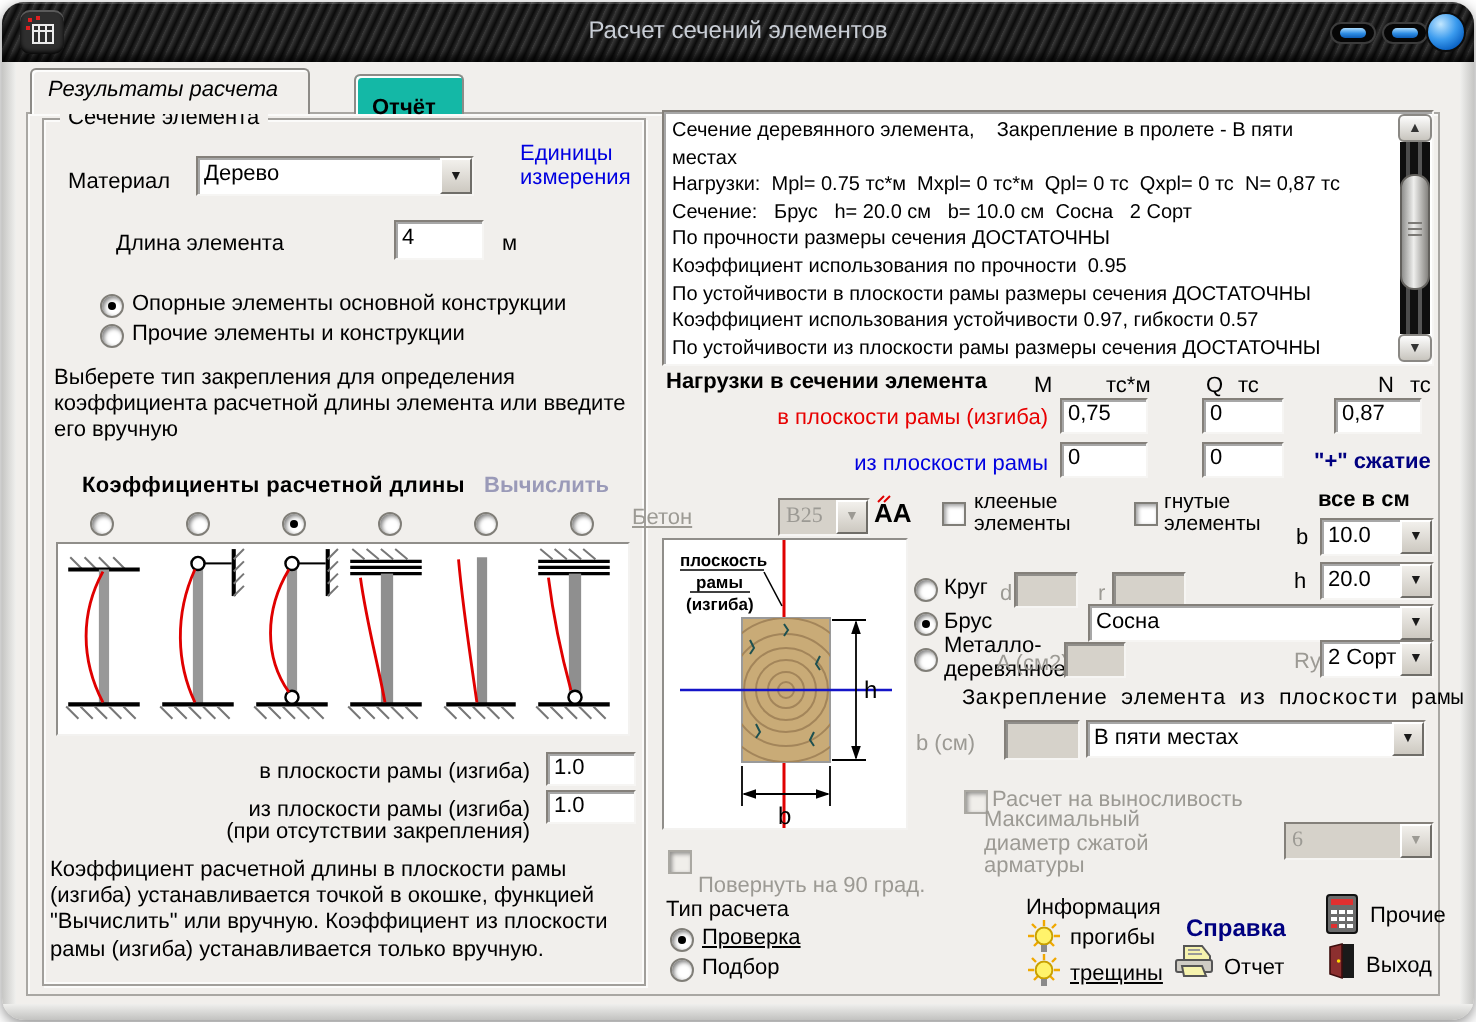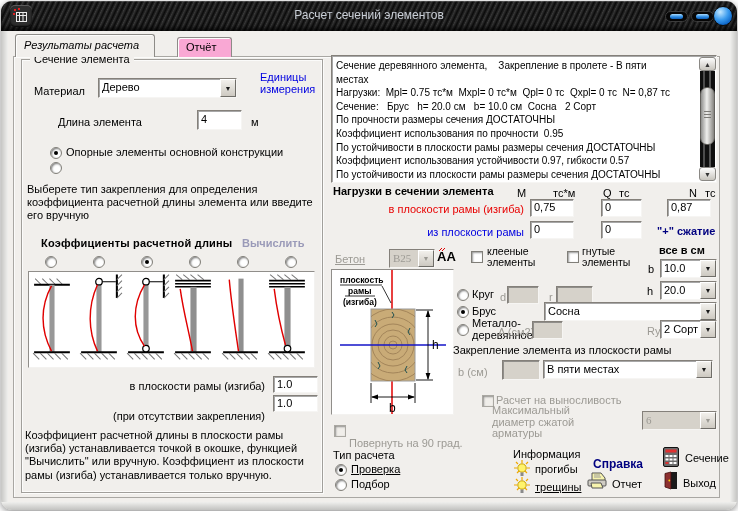--- a/index.html
+++ b/index.html
@@ -30,21 +30,21 @@
     box-shadow:inset 0 1px 0 #5a5a5a, inset 0 -1px 2px #000;display:flex;align-items:center;justify-content:center;}
   .pill{top:10px;width:23px;height:11px;border-radius:6px;background:#060606;border:1px solid #3c3c3c;
     display:flex;align-items:center;justify-content:center;cursor:pointer;}
   .pill i{display:block;width:13px;height:5px;border-radius:3px;background:linear-gradient(#aadcff,#2f8de4 55%,#0b5bb5);}
   .ball{top:5px;width:20px;height:20px;border-radius:50%;border:1px solid #0c0c0c;cursor:pointer;
     background:radial-gradient(circle at 35% 28%,#c2e7ff,#3b9bee 45%,#0a62c4 78%,#063f86);}
 
   
   .tab{height:23px;background:#f1efec;border:1px solid #8d8b87;border-bottom:none;border-radius:3px 3px 0 0;
     box-shadow:inset 1px 1px 0 #fdfdfc;padding:4px 8px 0 8px;font-size:11px;cursor:pointer;}
-  .tab.inactive{height:20px;background:#f9a8d4;padding-top:3px;}
+  .tab.inactive{height:20px;background:#14b8a6;padding-top:10px;font-weight:bold;}
   .page{border:1px solid #a9a7a3;box-shadow:inset 1px 1px 0 #fbfbfa;}
 
   
   .sunken{background:#fff;border:1px solid;border-color:#84807a #f6f5f3 #f6f5f3 #84807a;
     box-shadow:inset 1px 1px 0 rgba(60,60,60,.45);}
   .input{padding:2px 3px;font-size:11px;}
   .dis-field{background:#d6d2ca;color:#9c9a94;}
   .combo{display:flex;align-items:stretch;cursor:default;}
   .combo .val{flex:1;padding:2px 0 0 3px;font-size:11px;overflow:hidden;white-space:nowrap;}
   .combo .btn{width:16px;background:linear-gradient(#f2f0ec,#cdc9c1);border:1px solid;border-color:#fff #6f6d68 #6f6d68 #fff;
@@ -126,20 +126,21 @@
   <span class="abs t blue wrap" style="left:259px;top:70px;width:64px;line-height:12px;">Единицы измерения</span>
 
   <span class="abs t" style="left:57px;top:115px;">Длина элемента</span>
   <div class="abs sunken input" style="left:196px;top:109px;width:45px;height:20px;">
     <span>4</span></div>
   <span class="abs t" style="left:250px;top:115px;">м</span>
 
   <span class="abs radio on" style="left:49px;top:146px;"></span>
   <span class="abs t" style="left:65px;top:145px;">Опорные элементы основной конструкции</span>
   <span class="abs radio" style="left:49px;top:161px;"></span>
+  <span class="abs t" style="left:65px;top:160px;">Прочие элементы и конструкции</span>
 
   <div class="abs t wrap" style="left:26px;top:182px;width:294px;line-height:13px;">Выберете тип закрепления для определения коэффициента расчетной длины элемента или введите его вручную</div>
 
   <span class="abs t b" style="left:26px;top:236px;letter-spacing:.2px;margin-left:14px;">Коэффициенты расчетной длины</span>
   <span class="abs t grayblue" style="left:241px;top:236px;">Вычислить</span>
 
   <span class="abs radio" style="left:44px;top:255px;"></span>
   <span class="abs radio" style="left:92px;top:255px;"></span>
   <span class="abs radio on" style="left:140px;top:255px;"></span>
   <span class="abs radio" style="left:188px;top:255px;"></span>
@@ -201,20 +202,21 @@
       <line x1="5" y1="78" x2="40" y2="78" stroke="#000" stroke-width="2"></line>
       <path d="M4,79 l6,6 M11,79 l6,6 M18,79 l6,6 M25,79 l6,6 M32,79 l6,6" stroke="#777" fill="none"></path>
       <circle cx="23" cy="74.5" r="3.2" fill="#fff" stroke="#000" stroke-width="1.2"></circle>
       <path d="M10,16 C13,40 18,60 21,71" stroke="#e00000" stroke-width="1.4" fill="none"></path>
     </svg>
   </div>
 
   <div class="abs t right" style="left:40px;top:379px;width:224px;">в плоскости рамы (изгиба)</div>
   <div class="abs sunken input" style="left:272px;top:375px;width:45px;height:17px;padding-top:1px;">
     <span>1.0</span></div>
+  <div class="abs t right" style="left:40px;top:398px;width:224px;">из плоскости рамы (изгиба)</div>
   <div class="abs t right" style="left:40px;top:409px;width:224px;">(при отсутствии закрепления)</div>
   <div class="abs sunken input" style="left:272px;top:394px;width:45px;height:17px;padding-top:1px;">
     <span>1.0</span></div>
 
   <div class="abs t wrap" style="left:24px;top:428px;width:295px;line-height:13.2px;">Коэффициент расчетной длины в плоскости рамы (изгиба) устанавливается точкой в окошке, функцией "Вычислить" или вручную. Коэффициент из плоскости рамы (изгиба) устанавливается только вручную.</div>
 
   <div class="abs sunken results" style="left:330px;top:54px;width:386px;height:128px;">Сечение деревянного элемента,    Закрепление в пролете - В пяти
 местах
 Нагрузки:  Mpl= 0.75 тс*м  Mxpl= 0 тс*м  Qpl= 0 тс  Qxpl= 0 тс  N= 0,87 тс
 Сечение:   Брус   h= 20.0 см   b= 10.0 см  Сосна   2 Сорт
@@ -250,21 +252,21 @@
   <div class="abs sunken input" style="left:666px;top:198px;width:44px;height:18px;padding-top:1px;">
     <span>0,87</span></div>
 
   <div class="abs t blue right" style="left:330px;top:225px;width:193px;">из плоскости рамы</div>
   <div class="abs sunken input" style="left:529px;top:220px;width:44px;height:18px;padding-top:1px;">
     <span>0</span></div>
   <div class="abs sunken input" style="left:600px;top:220px;width:41px;height:18px;padding-top:1px;">
     <span>0</span></div>
   <span class="abs t navy" style="left:656px;top:224px;">"+" сжатие</span>
 
-  <span class="abs t gray" style="left:334px;top:252px;text-decoration:underline;">Бетон</span>
+  <span class="abs t gray" style="left:315px;top:252px;text-decoration:underline;">Бетон</span>
   <div class="abs sunken combo dis" style="left:388px;top:248px;width:46px;height:19px;">
     <div class="val">В25</div>
     <div class="btn">
         <span>▼</span>
       </div>
   </div>
   <svg class="abs" style="left:436px;top:246px;" width="22" height="17">
     <text x="0" y="14" font-size="13" font-weight="bold" font-family="Liberation Serif,serif">АА</text>
     <path d="M2,4 L5,1 M5,4 L8,1" stroke="#e00000" stroke-width="1" fill="none"></path>
   </svg>
@@ -364,21 +366,21 @@
   <span class="abs t gray" style="left:497px;top:325px;">A (см2)</span>
   <div class="abs sunken input dis-field" style="left:531px;top:320px;width:31px;height:18px;"></div>
   <span class="abs t gray" style="left:646px;top:324px;">Ry</span>
   <div class="abs sunken combo" style="left:659px;top:319px;width:57px;height:19px;justify-content:center;">
     <div class="val">2 Сорт</div>
     <div class="btn">
         <span>▼</span>
       </div>
   </div>
 
-  <span class="abs t" style="left:452px;top:343px;">Закрепление элемента из плоскости рамы</span>
+  <span class="abs t" style="left:480px;top:343px;font-family:Liberation Mono, monospace;">Закрепление элемента из плоскости рамы</span>
   <span class="abs t gray" style="left:457px;top:365px;">b (см)</span>
   <div class="abs sunken input dis-field" style="left:501px;top:359px;width:38px;height:20px;"></div>
   <div class="abs sunken combo" style="left:542px;top:359px;width:170px;height:19px;">
     <div class="val">В пяти местах</div>
     <div class="btn">
         <span>▼</span>
       </div>
   </div>
   <span class="abs check dis" style="left:481px;top:394px;"></span>
   <span class="abs t gray" style="left:495px;top:393px;">Расчет на выносливость</span>
@@ -431,21 +433,21 @@
         <rect x="6.5" y="8" width="3" height="2"></rect>
         <rect x="10.5" y="8" width="3" height="2"></rect>
       <rect x="2.5" y="11.5" width="3" height="2"></rect>
         <rect x="6.5" y="11.5" width="3" height="2"></rect>
         <rect x="10.5" y="11.5" width="3" height="2"></rect>
       <rect x="6.5" y="15" width="3" height="2"></rect>
         <rect x="10.5" y="15" width="3" height="2"></rect>
     </g>
     <rect x="2.5" y="15" width="3" height="2" fill="#e03030"></rect>
   </svg>
-  <span class="abs t" style="left:684px;top:451px;">Сечение</span>
+  <span class="abs t" style="left:684px;top:451px;">Прочие</span>
 
   <svg class="abs" style="left:662px;top:470px;" width="15" height="19">
     <rect x="8" y="1" width="6" height="17" fill="#1a1a1a"></rect>
     <polygon points="2,2.5 8,1 8,18 2,16" fill="#8c2f2f" stroke="#3d0d0d" stroke-width="0.8"></polygon>
     <circle cx="6.3" cy="9.5" r="0.9" fill="#ffd700"></circle>
   </svg>
   <span class="abs t" style="left:682px;top:476px;">Выход</span>
 
 </div>
 

